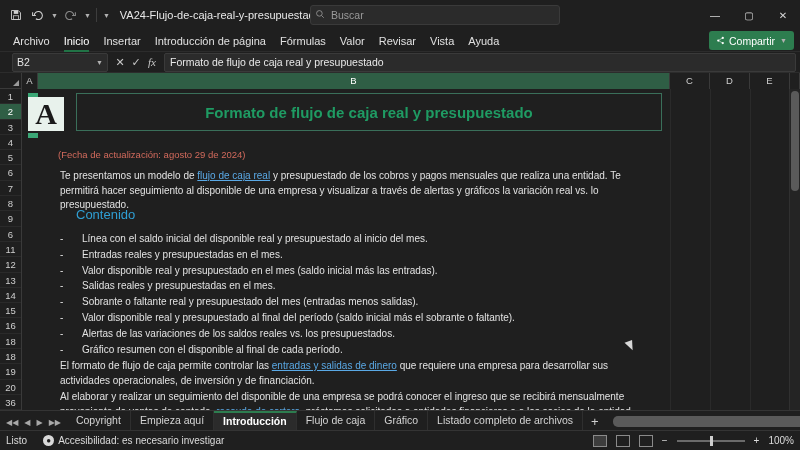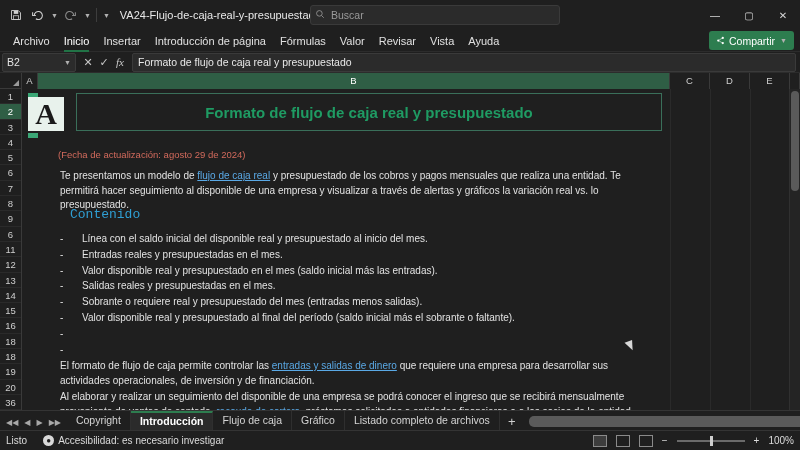--- a/index.html
+++ b/index.html
@@ -57,21 +57,21 @@
     height: 19px; padding: 0 7px; display:flex; align-items:center; gap:4px;
     background: #2d7d4f; color:#fff; border-radius: 3px; font-size: 10.5px;
   }
 
   
   .formulabar {
     height: 21px; display: flex; align-items: center;
     background: #1f1f1f; border-bottom: 1px solid #2c2c2c;
   }
   .namebox {
-    width: 74px; height: 19px; margin-left: 2px;
+    width: 96px; height: 19px; margin-left: 12px;
     background: #2b2b2b; border: 1px solid #3a3a3a; border-radius: 2px;
     display: flex; align-items: center; padding: 0 4px;
     font-size: 10.5px; color: #e4e4e4;
   }
   .namebox .chev { margin-left:auto; }
   .fx-group { display: flex; align-items: center; gap: 2px; padding: 0 5px; color:#c8c8c8; }
   .fx-group span { width: 14px; text-align:center; font-size: 11px; }
   .fx-italic { font-style: italic; font-family: "Liberation Serif", serif; }
   .formula-input {
     flex: 1; height: 19px; margin-right: 4px;
@@ -129,21 +129,21 @@
 
   .update-date {
     position:absolute; left: 36px; top: 60px; color:#d26a5c; font-size: 9.5px;
   }
   .intro {
     position:absolute; left: 38px; top: 80px; right: 20px;
     font-size: 10px; color: #e2e2e2; line-height: 1.45;
   }
   .lnk { color:#5aa9e6; text-decoration: underline; }
   .h2 {
-    position:absolute; left: 48px; font-size: 13px; color:#2f9fd4; font-weight: normal; font-family: Liberation Mono, monospace;
+    position:absolute; left: 54px; font-size: 13px; color:#2f9fd4; font-weight: normal;
   }
   .bullets { position:absolute; left: 38px; top: 142px; font-size: 10px; color:#e2e2e2; line-height: 1.58; }
   .bullets div { display:flex; }
   .bdash { width: 22px; flex: none; }
   .para { position:absolute; left: 38px; right: 20px; font-size: 10px; color:#e2e2e2; line-height: 1.45; }
 
   .cursor-arrow { position:absolute; left: 604px; top: 252px; width:0; height:0; }
   .cursor-arrow:after {
     content:'';
     position:absolute;
@@ -348,31 +348,33 @@
           <div>
               <span class="bdash">-</span>
               <span>Valor disponible real y presupuestado en el mes (saldo inicial más las entradas).</span>
             </div>
           <div>
               <span class="bdash">-</span>
               <span>Salidas reales y presupuestadas en el mes.</span>
             </div>
           <div>
               <span class="bdash">-</span>
-              <span>Sobrante o requiere real y presupuestado del mes (entradas menos salidas).</span>
+              <span>Sobrante o faltante real y presupuestado del mes (entradas menos salidas).</span>
             </div>
           <div>
               <span class="bdash">-</span>
               <span>Valor disponible real y presupuestado al final del período (saldo inicial más el sobrante o faltante).</span>
             </div>
           <div>
               <span class="bdash">-</span>
-            </div>
-          <div>
-              <span class="bdash">-</span>
+              <span>Alertas de las variaciones de los saldos reales vs. los presupuestados.</span>
+            </div>
+          <div>
+              <span class="bdash">-</span>
+              <span>Gráfico resumen con el disponible al final de cada período.</span>
             </div>
         </div>
 
 
         <div class="para" style="top:270px">
           <span>El formato de flujo de caja permite controlar las </span><a class="lnk">entradas y salidas de dinero</a><span> que requiere una empresa para desarrollar sus actividades operacionales, de inversión y de financiación.</span>
         </div>
 
         <div class="para" style="top:301px">
           <span>Al elaborar y realizar un seguimiento del disponible de una empresa se podrá conocer el ingreso que se recibirá mensualmente proveniente de ventas de contado, </span><a class="lnk">recaudo de cartera</a><span>, préstamos solicitados a entidades financieras o a los socios de la entidad, venta de activos, entre otros.</span>
@@ -389,20 +391,21 @@
   </div>
 
   <div class="tabbar">
     <div class="navbtns">
       <span>◀◀</span>
       <span>◀</span>
       <span>▶</span>
       <span>▶▶</span>
     </div>
     <div class="stab">Copyright</div>
+    <div class="stab">Empieza aquí</div>
     <div class="stab active">Introducción</div>
     <div class="stab">Flujo de caja</div>
     <div class="stab">Gráfico</div>
     <div class="stab">Listado completo de archivos</div>
     <div class="addsheet">+</div>
     <div class="hscroll-track">
       <div class="hthumb"></div>
     </div>
   </div>
 

